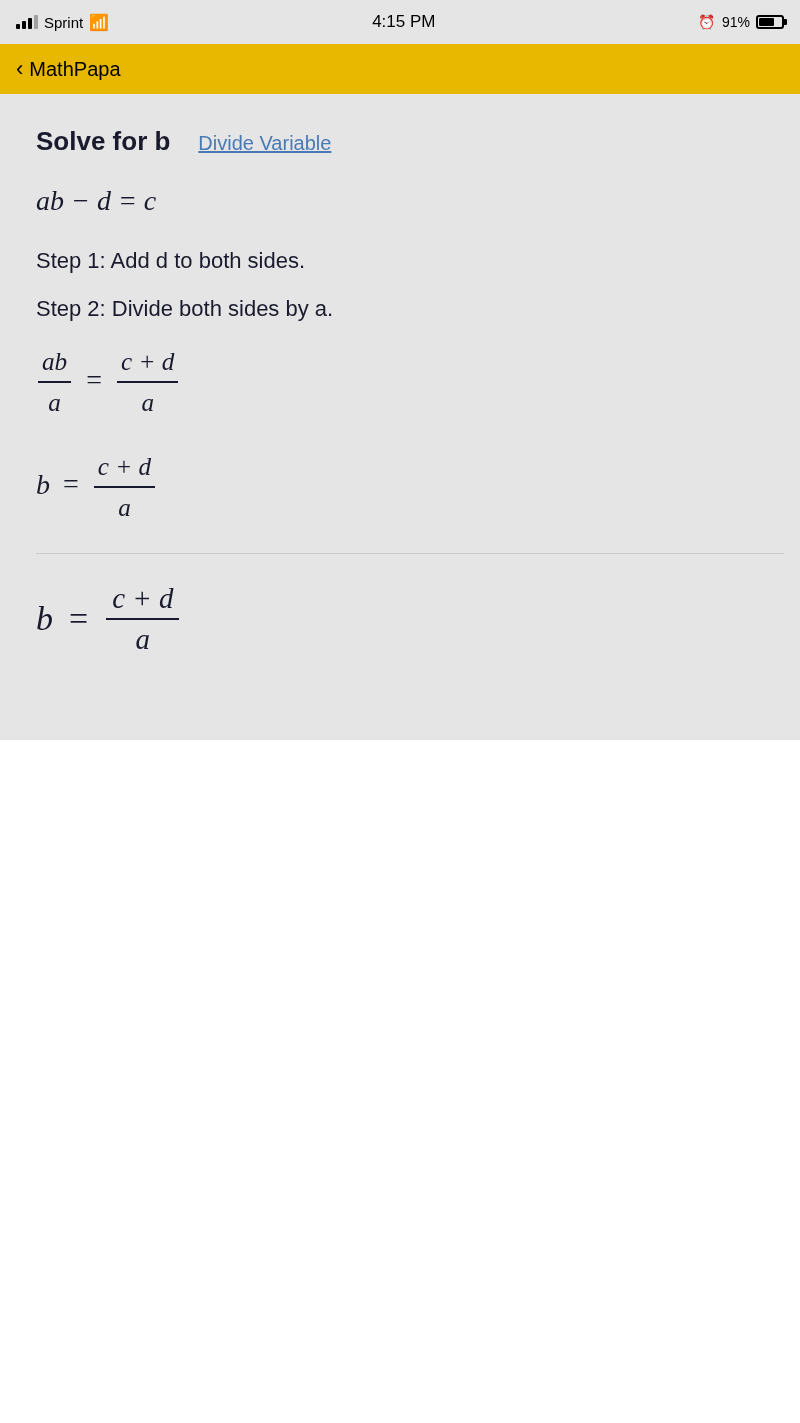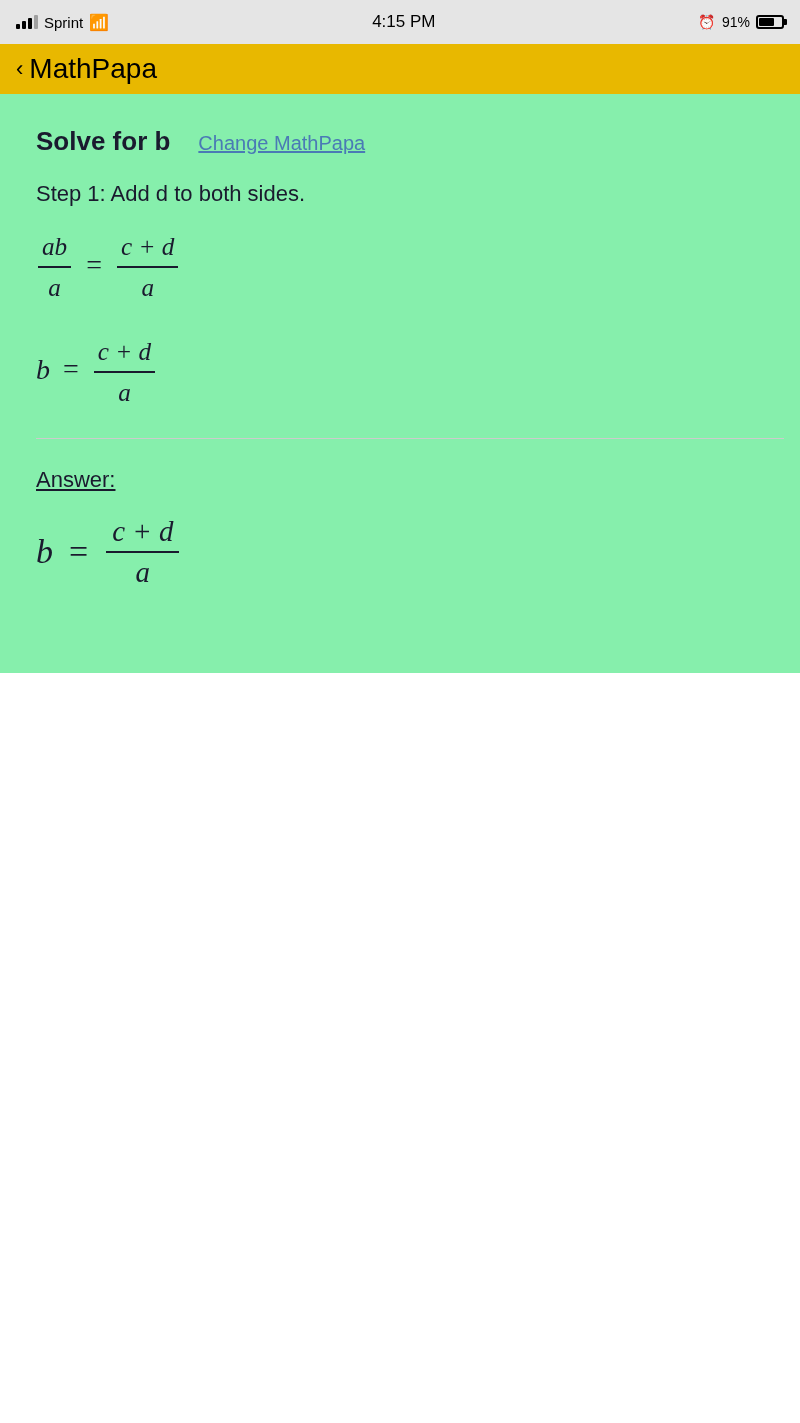--- a/index.html
+++ b/index.html
@@ -86,29 +86,29 @@
       align-items: center;
       padding: 0 16px;
       gap: 6px;
     }
     .back-arrow {
       font-size: 22px;
       color: #000;
       font-weight: 300;
     }
     .nav-title {
-      font-size: 28px;
+      font-size: 20px;
       font-weight: 500;
       color: #000;
     }
 
     
     .content {
       padding: 32px 16px 60px 36px;
-      background: #86efac;
+      background: #e5e5e5;
     }
 
     
     .solve-header {
       display: flex;
       align-items: baseline;
       gap: 28px;
       margin-bottom: 24px;
     }
     .solve-title {
@@ -248,29 +248,33 @@
 
 <div class="nav-bar">
   <span class="back-arrow">‹</span>
   <span class="nav-title">MathPapa</span>
 </div>
 
 <div class="content">
 
   <div class="solve-header">
     <span class="solve-title">Solve for b</span>
-    <span class="change-variable-link">Change MathPapa</span>
-  </div>
-
-
+    <span class="change-variable-link">Divide Variable</span>
+  </div>
+
+
+  <div class="math-expr">
+    <i>ab</i> − <i>d</i> = <i>c</i>
+  </div>
 
   <div class="step-label">Step 1: Add d to both sides.</div>
 
 
 
+  <div class="step-label">Step 2: Divide both sides by a.</div>
 
   <div class="math-expr">
     <span class="frac">
       <span class="num"><i>ab</i></span>
       <span class="den"><i>a</i></span>
     </span>
     <span class="equals-sign"> = </span>
     <span class="frac">
       <span class="num"><i>c</i> + <i>d</i></span>
       <span class="den"><i>a</i></span>
@@ -281,21 +285,20 @@
     <i>b</i>
     <span class="equals-sign"> = </span>
     <span class="frac">
       <span class="num"><i>c</i> + <i>d</i></span>
       <span class="den"><i>a</i></span>
     </span>
   </div>
 
   <hr class="divider">
 
-  <div class="answer-label">Answer:</div>
 
   <div class="math-large">
     <i>b</i>
     <span class="equals-sign"> = </span>
     <span class="frac">
       <span class="num"><i>c</i> + <i>d</i></span>
       <span class="den"><i>a</i></span>
     </span>
   </div>
 

